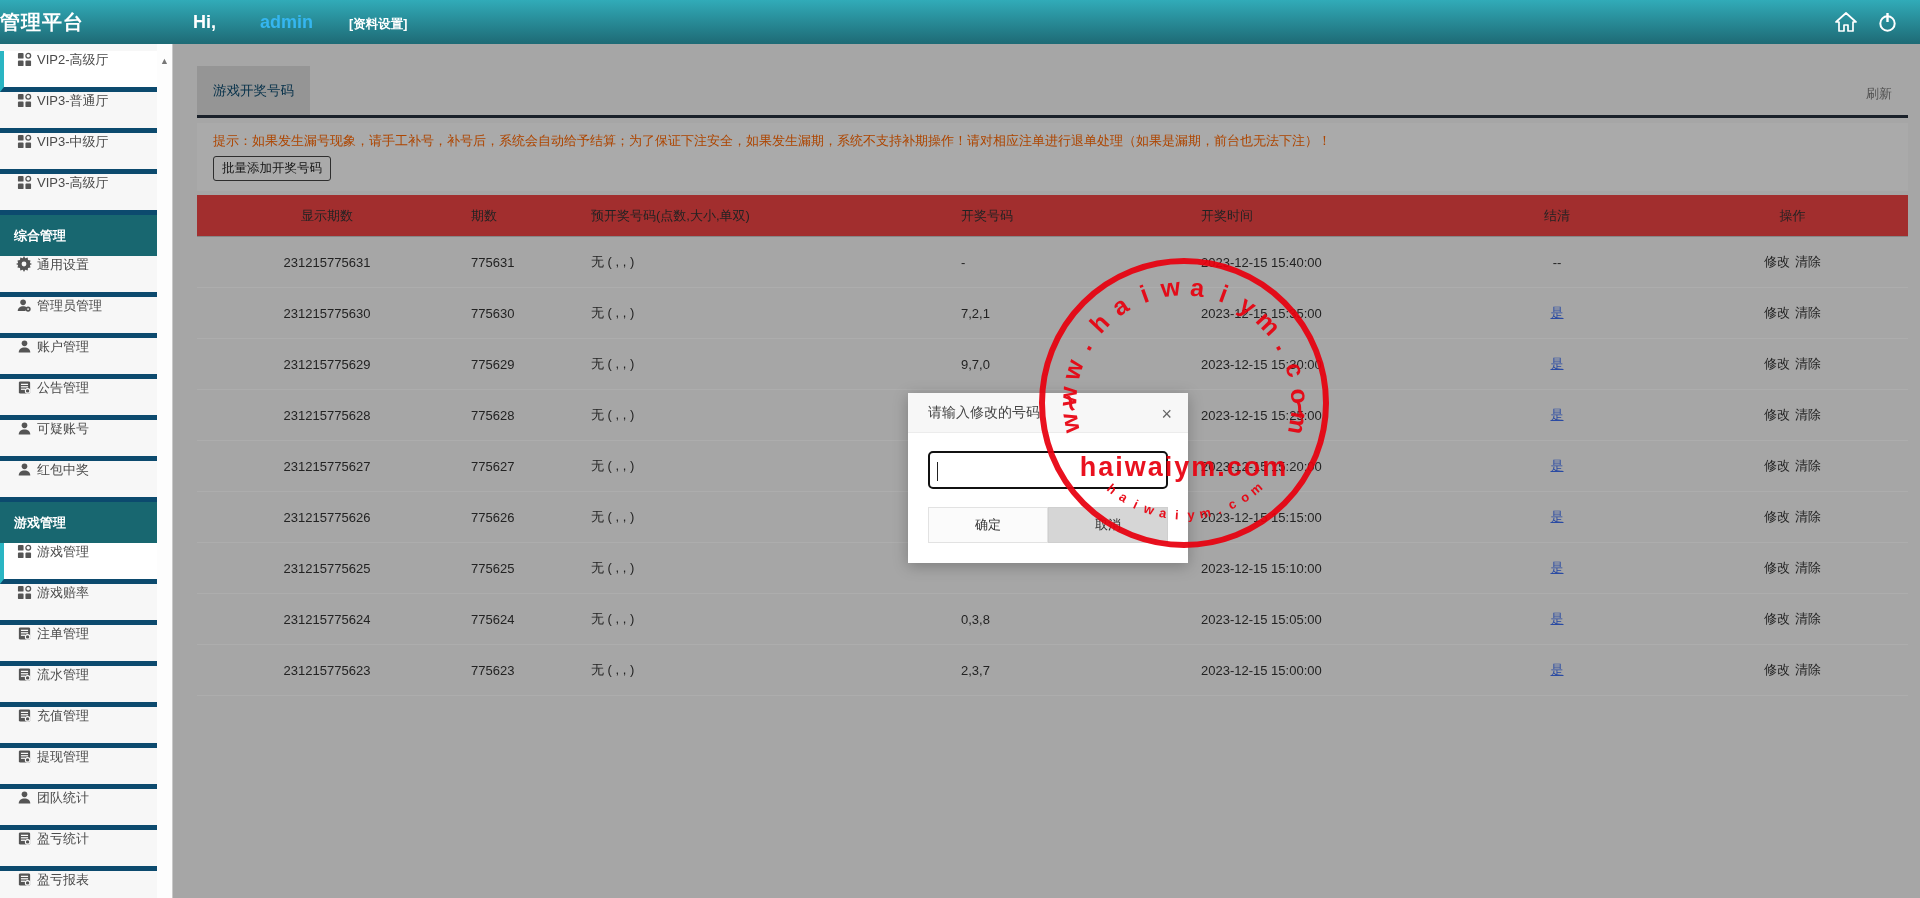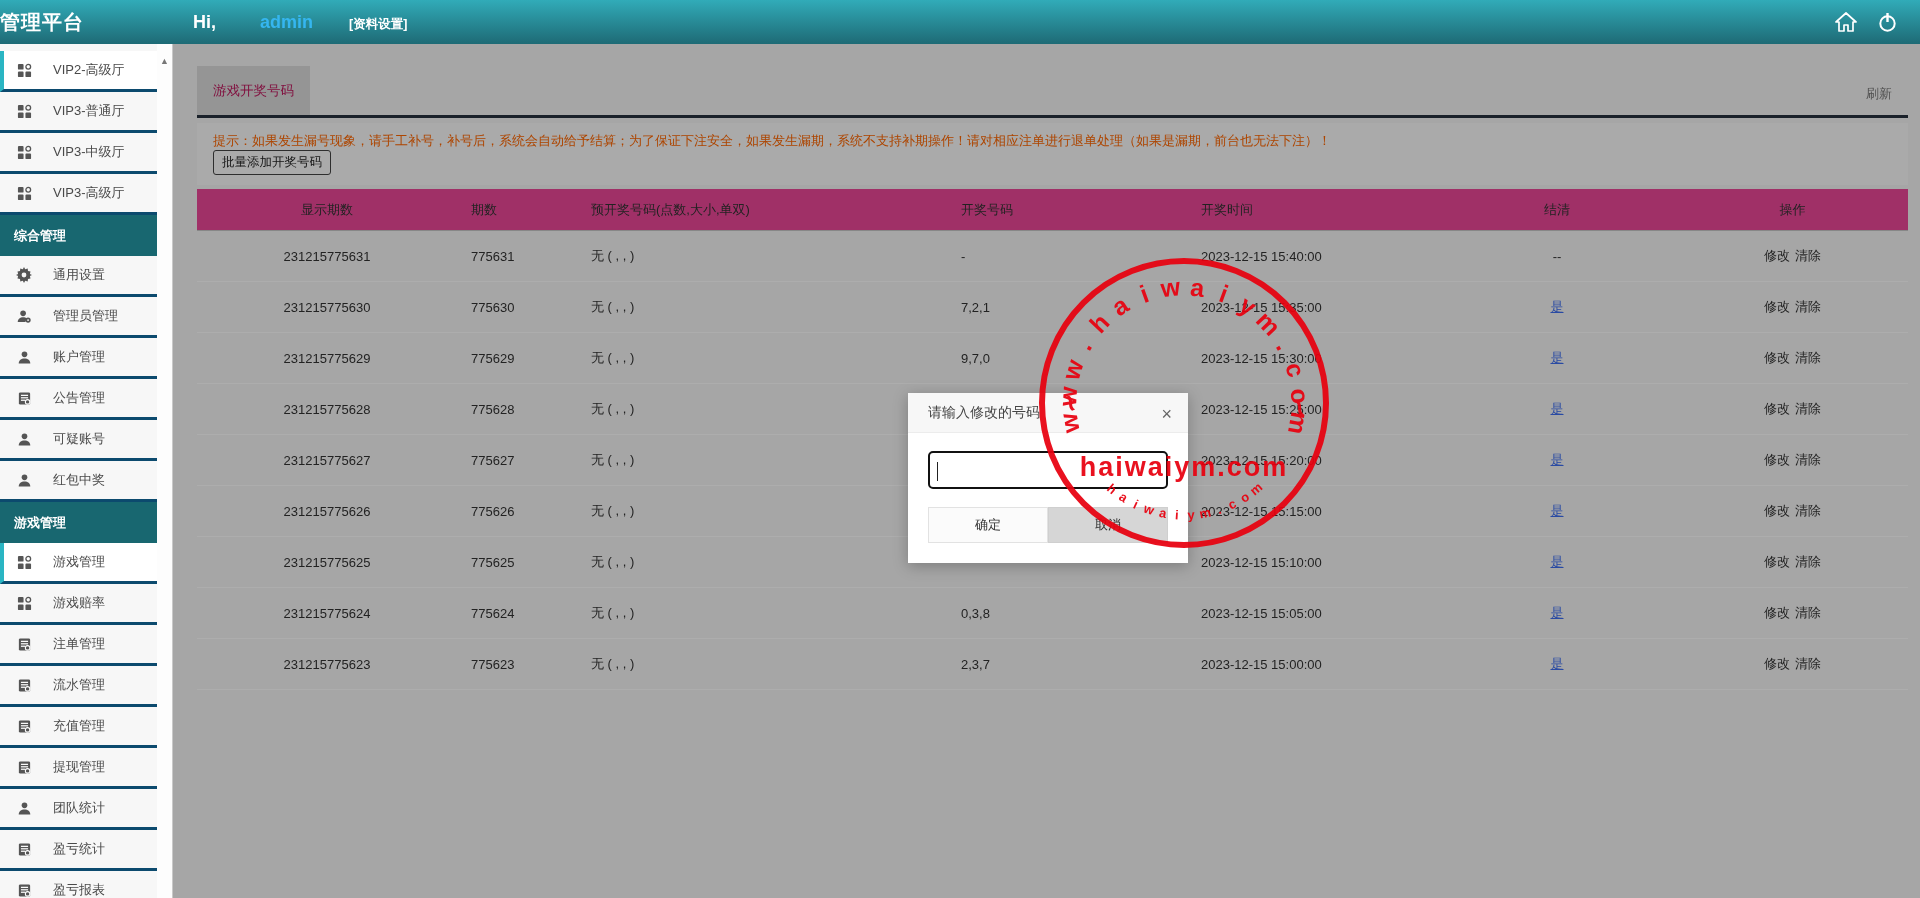--- a/index.html
+++ b/index.html
@@ -15,41 +15,41 @@
   .top-icons { margin-left:auto; margin-right:22px; display:flex; align-items:center; gap:20px; }
   .top-icons svg { display:block; cursor:pointer; }
 
   
   .layout { display:flex; height:854px; }
   .sidebar { width:157px; background:#f7f7f7; height:100%; overflow:hidden; }
   .side-scroll { width:16px; background:#fdfdfd; border-right:1px solid #c9c9c9; position:relative; }
   .side-scroll .arrow { position:absolute; top:12px; left:0; right:0; text-align:center; font-size:9px; color:#777; cursor:pointer; }
 
   .side-nav { margin-top:7px; }
-  .side-item { height:41px; display:flex; align-items:center; gap:21px; padding-left:16px; background:#f7f7f7; border-bottom:3px solid #0c4a6e; cursor:pointer; }
+  .side-item { height:41px; display:flex; align-items:flex-start; gap:5px; padding-left:16px; background:#f7f7f7; border-bottom:5px solid #0c4a6e; cursor:pointer; }
   .side-item .icn { width:16px; height:16px; display:flex; align-items:center; justify-content:center; }
   .side-item .lbl { font-size:13px; color:#4a4a4a; }
   .side-item.active { background:#ffffff; border-left:4px solid #2ab5c3; padding-left:12px; }
   .side-section { height:41px; display:flex; align-items:center; padding-left:14px; background:#186770; color:#fff; font-size:13px; font-weight:bold; }
 
   
   .content { flex:1; background:#f5f5f5; position:relative; padding:0 12px 0 24px; overflow:hidden; }
   .dim-overlay { position:absolute; inset:0; background:rgba(0,0,0,0.32); z-index:5; }
 
   .tabbar { padding-top:22px; border-bottom:3px solid #27323e; position:relative; }
-  .tab { display:inline-block; background:#dcdcdc; padding:16px 16px 15px 16px; font-size:13.5px; color:#be185d; cursor:pointer; }
+  .tab { display:inline-block; background:#dcdcdc; padding:16px 16px 15px 16px; font-size:13.5px; color:#0c4a6e; cursor:pointer; }
   .refresh { position:absolute; right:16px; bottom:12px; font-size:13px; color:#777; cursor:pointer; }
 
   .notice-box { margin-top:5px; background:#fbfbfb; padding:9px 14px 10px 16px; }
   .notice { font-size:13px; color:#f60; }
-  .batch-btn { font-size:12.5px; color:#222; background:#fbfbfb; border:1px solid #444; border-radius:3px; padding:3px 8px; cursor:pointer; font-family:inherit; }
+  .batch-btn { margin-top:6px; font-size:12.5px; color:#222; background:#fbfbfb; border:1px solid #444; border-radius:3px; padding:3px 8px; cursor:pointer; font-family:inherit; }
 
   .tbl { margin-top:4px; }
   .thead,.tr { display:grid; grid-template-columns:260px 120px 380px 240px 280px 160px 1fr; align-items:center; }
-  .thead { height:42px; background:#ec4899; border-bottom:1px solid #c8c8c8; font-size:13px; color:#333; }
+  .thead { height:42px; background:#ef4444; border-bottom:1px solid #c8c8c8; font-size:13px; color:#333; }
   .tr { height:51px; background:#f5f5f5; border-bottom:1px solid #ffffff; font-size:13px; color:#333; }
   .c1 { text-align:center; }
   .c2 { padding-left:14px; }
   .c3 { padding-left:14px; }
   .c4 { padding-left:4px; }
   .c5 { padding-left:4px; }
   .c6 { text-align:center; }
   .c7 { text-align:center; padding-left:40px; }
   .settled-yes { color:#3e6ef0; text-decoration:underline; cursor:pointer; }
   .act { cursor:pointer; }

